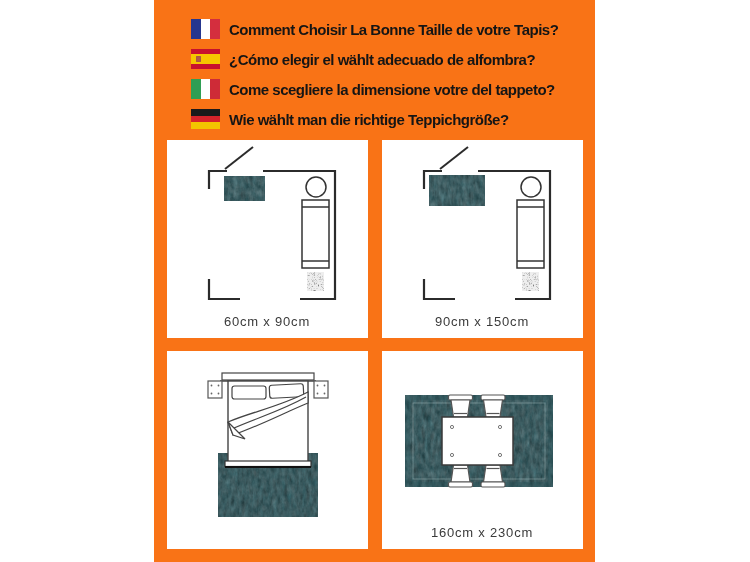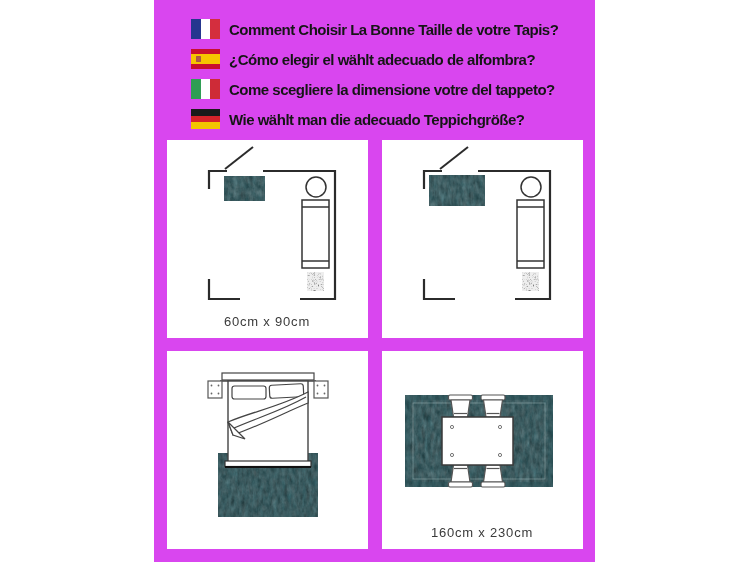--- a/index.html
+++ b/index.html
@@ -1,21 +1,21 @@
 <!DOCTYPE html>
 <html><head>
 <meta charset="utf-8">
 <style>
   html,body{margin:0;padding:0;}
   body{
     width:750px;height:562px;background:#ffffff;position:relative;overflow:hidden;
     font-family:"Liberation Sans", sans-serif;
   }
   .column{
-    position:absolute;left:154px;top:0;width:441px;height:562px;background:#d946ef;
+    position:absolute;left:154px;top:0;width:441px;height:562px;background:#f97316;
   }
   
   .titleblock{padding:19px 0 0 37px;display:flex;flex-direction:column;gap:10px;}
   .lang-row{display:flex;align-items:center;gap:9px;height:20px;}
   .flag{width:29px;height:20px;flex:none;display:flex;overflow:hidden;}
   .flag.horiz{flex-direction:column;}
   .flag > div{flex:1;}
   .flag-fr .b1{background:#25368f;} .flag-fr .b2{background:#ffffff;} .flag-fr .b3{background:#d42e3e;}
   .flag-it .b1{background:#2f9e54;} .flag-it .b2{background:#ffffff;} .flag-it .b3{background:#ce2b37;}
   .flag-de .b1{background:#1a1a1a;} .flag-de .b2{background:#d5232a;} .flag-de .b3{background:#f3c500;}
@@ -86,21 +86,21 @@
           <div class="b3"></div>
         </span>
       <span class="lang-text">Come scegliere la dimensione votre del tappeto?</span>
     </div>
     <div class="lang-row">
       <span class="flag flag-de horiz">
           <div class="b1"></div>
           <div class="b2"></div>
           <div class="b3"></div>
         </span>
-      <span class="lang-text">Wie wählt man die adecuado Teppichgröße?</span>
+      <span class="lang-text">Wie wählt man die richtige Teppichgröße?</span>
     </div>
   </header>
 
   <div class="grid">
 
     <div class="panel">
       <svg viewBox="0 0 201 168" width="201" height="168">
         <g>
           <rect x="57" y="36" width="41" height="25" fill="#3d6e75"></rect>
           <rect x="57" y="36" width="41" height="25" filter="url(#rugDark)" opacity="0.5"></rect>
@@ -139,20 +139,21 @@
         <line x1="58" y1="29" x2="86" y2="7" stroke="#2b2b2b" stroke-width="2"></line>
         <circle cx="149" cy="47" r="10" fill="#ffffff" stroke="#333333" stroke-width="1.5"></circle>
         <g stroke="#333333" stroke-width="1.5" fill="#ffffff">
           <rect x="135" y="60" width="27" height="68"></rect>
           <line x1="135" y1="67" x2="162" y2="67"></line>
           <line x1="135" y1="121" x2="162" y2="121"></line>
         </g>
         <rect x="140" y="132" width="17" height="19" fill="#eeeeee"></rect>
         <rect x="140" y="132" width="17" height="19" filter="url(#plantTex)" opacity="0.9"></rect>
       </svg>
+      <div class="size-label">90cm x 150cm</div>
     </div>
 
     <div class="panel">
       <svg viewBox="0 0 201 168" width="201" height="168">
         <g>
           <rect x="51" y="102" width="100" height="64" fill="#3b6b72"></rect>
           <rect x="51" y="102" width="100" height="64" filter="url(#rugDark)" opacity="0.5"></rect>
           <rect x="51" y="102" width="100" height="64" filter="url(#rugLight)" opacity="0.28"></rect>
         </g>
         <g>

